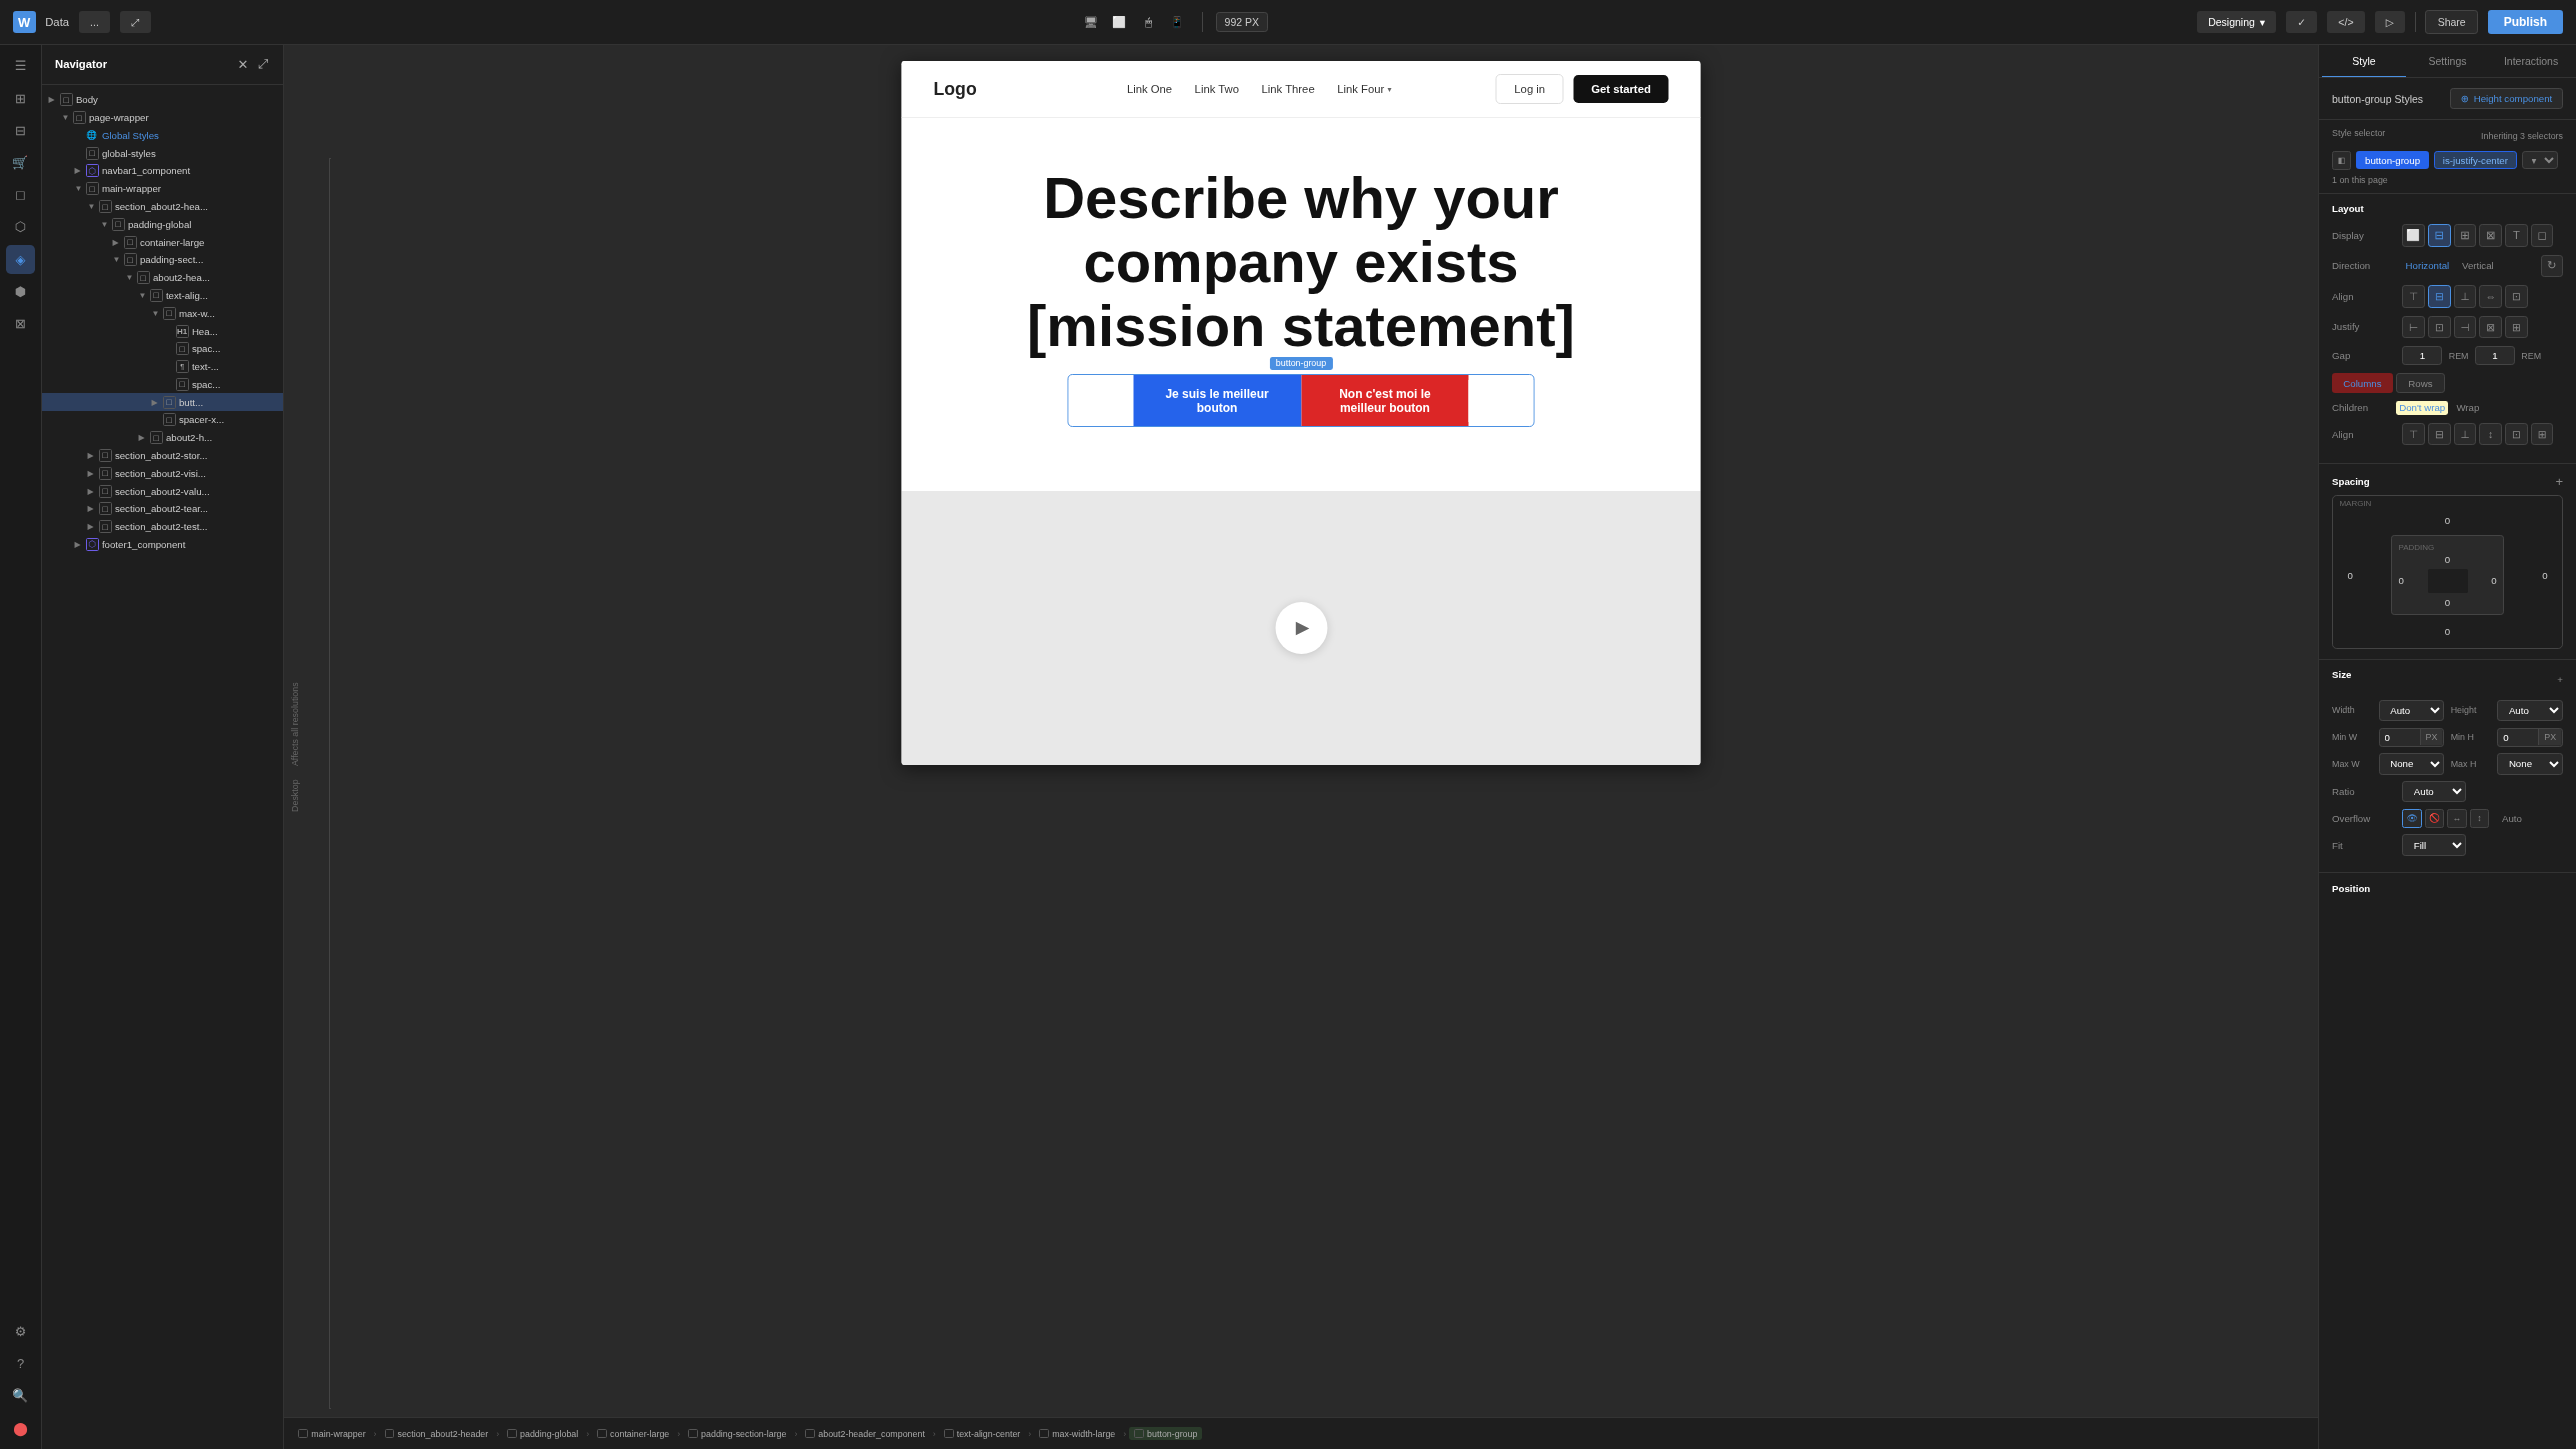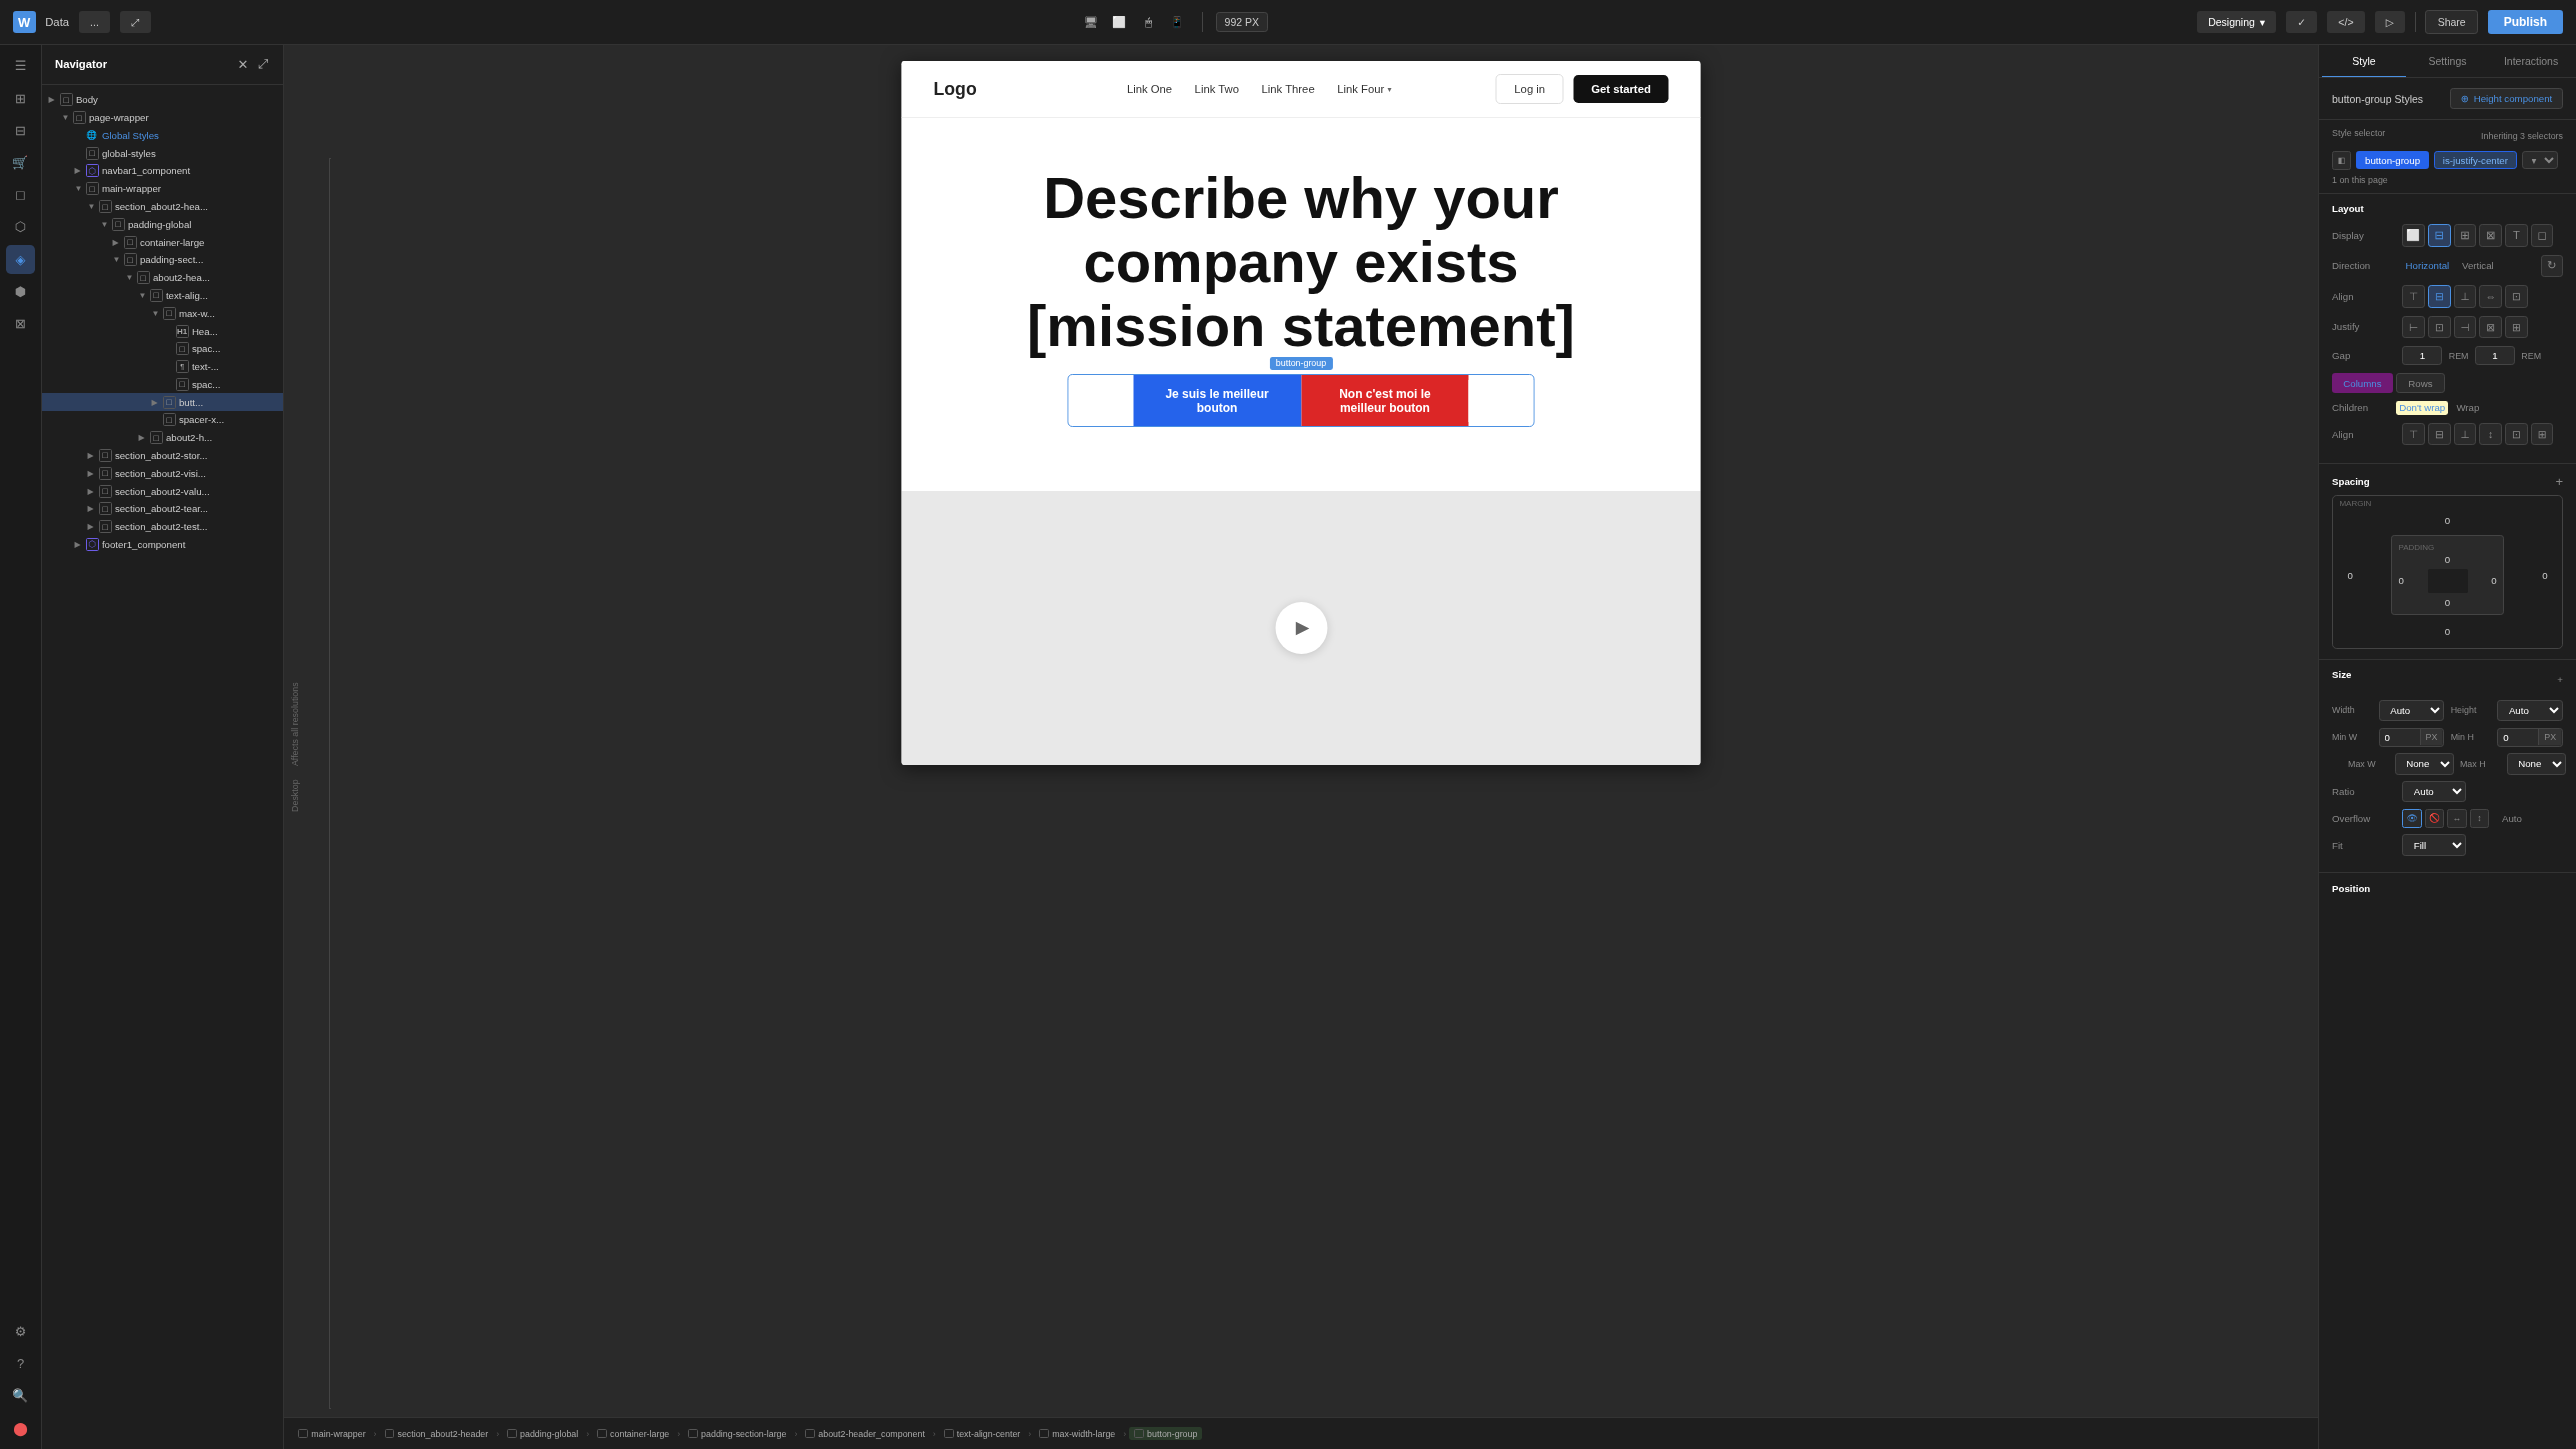--- a/index.html
+++ b/index.html
@@ -292,21 +292,21 @@
     }
     .layout-opt.active { background: #2d3f5e; border-color: #4a90e2; color: #4a90e2; }
     .text-btn { background: none; border: none; color: #888; font-size: 9.7px; cursor: pointer; padding: 0 3.2px; }
     .text-btn.active { color: #4a90e2; }
 
     
     .gap-row { display: flex; align-items: center; gap: 6.4px; }
     .gap-input { background: #2a2a2a; border: 0.8px solid #444; color: #fff; padding: 3.2px 6.4px; border-radius: 3.2px; width: 40px; font-size: 9.7px; text-align: center; }
     .gap-unit { color: #888; font-size: 8.9px; }
     .col-row-btns { display: flex; gap: 3.2px; }
-    .col-row-btn { background: #701a75; border: none; color: #4a90e2; padding: 3.2px 11.3px; border-radius: 3.2px; font-size: 9.7px; cursor: pointer; }
+    .col-row-btn { background: #7f1d1d; border: none; color: #4a90e2; padding: 3.2px 11.3px; border-radius: 3.2px; font-size: 9.7px; cursor: pointer; }
     .col-row-btn.inactive { background: #2a2a2a; color: #888; border: 0.8px solid #444; }
 
     
     .children-wrap-row { display: flex; align-items: center; gap: 0; }
     .children-label-cell { width: 64px; font-size: 9.7px; color: #888; }
     .wrap-options { display: flex; gap: 4.8px; }
     .wrap-opt { font-size: 9.7px; color: #888; cursor: pointer; padding: 1.6px 3.2px; }
     .wrap-opt.active { color: #4a90e2; background: #fef9c3; border-radius: 2.4px; }
 
     
@@ -865,21 +865,21 @@
         </div>
         <div class="size-field">
           <span class="size-label">Min H</span>
           <div class="size-input-group">
             <input class="size-input" value="0" style="">
             <button class="size-unit-btn">PX</button>
           </div>
         </div>
       </div>
 
-      <div style="display:grid;grid-template-columns:1fr 1fr;gap:6.4px;margin-bottom:6.4px;margin-left:16px;">
+      <div style="display:grid;grid-template-columns:1fr 1fr;gap:6.4px;margin-bottom:6.4px;">
         <div class="size-field">
           <span class="size-label">Max W</span>
           <select class="size-select">
             <option>None</option>
           </select>
         </div>
         <div class="size-field">
           <span class="size-label">Max H</span>
           <select class="size-select">
             <option>None</option>

